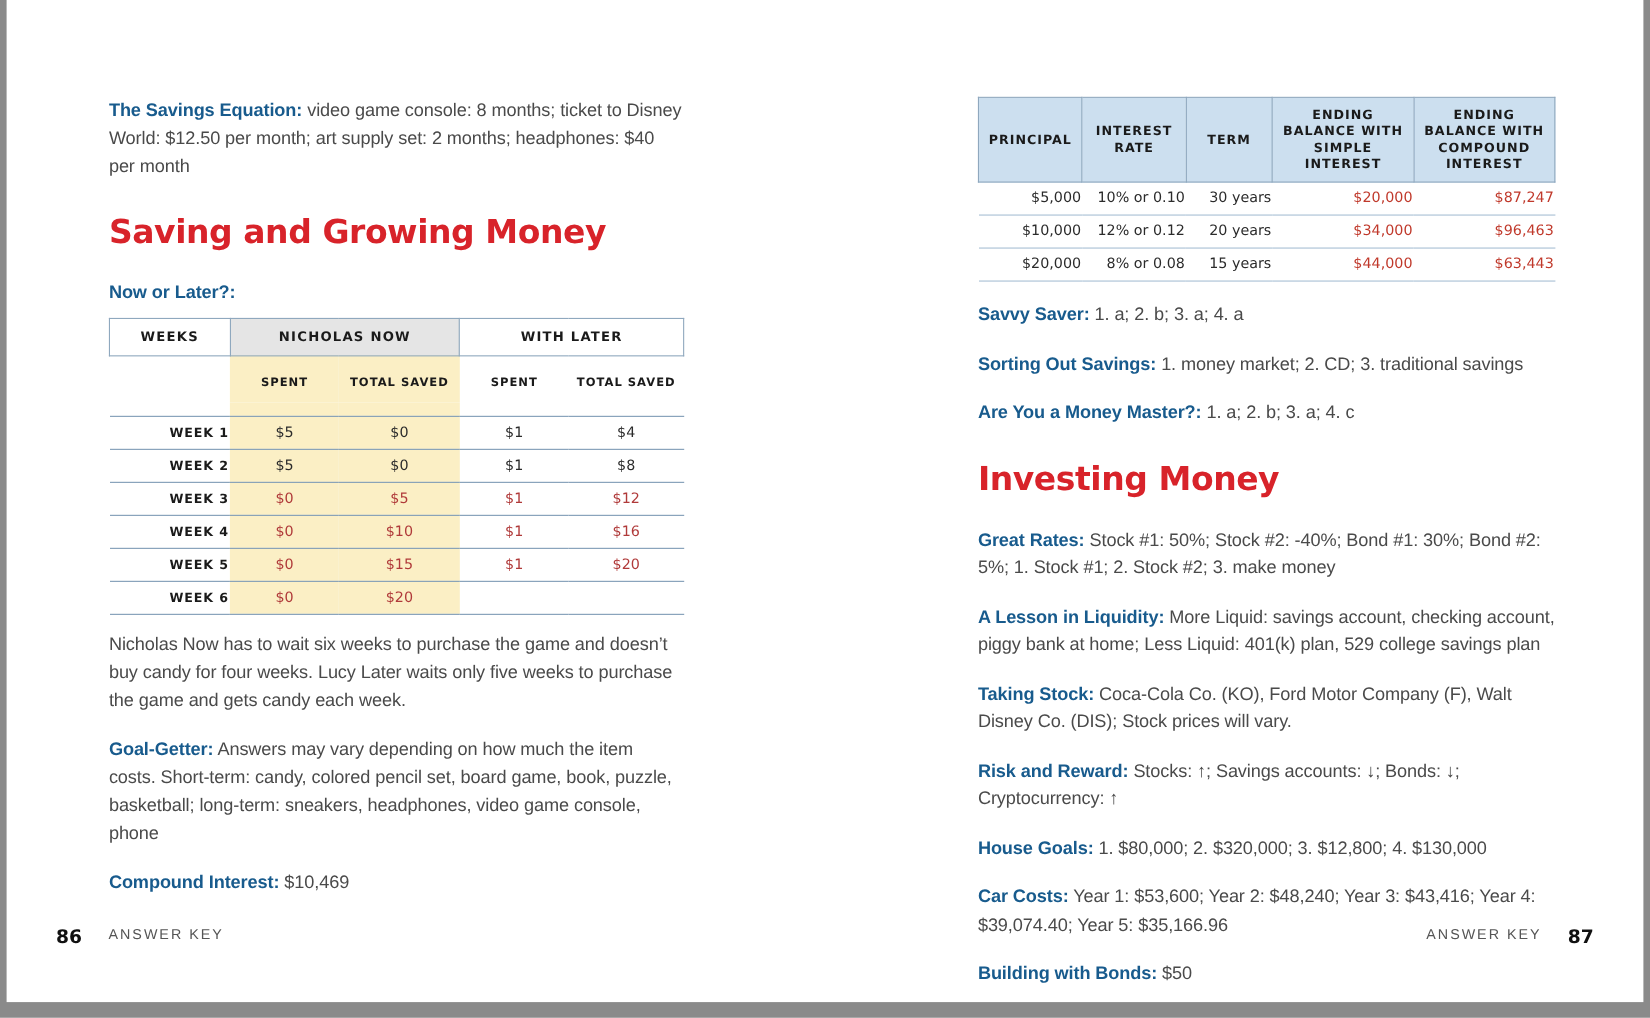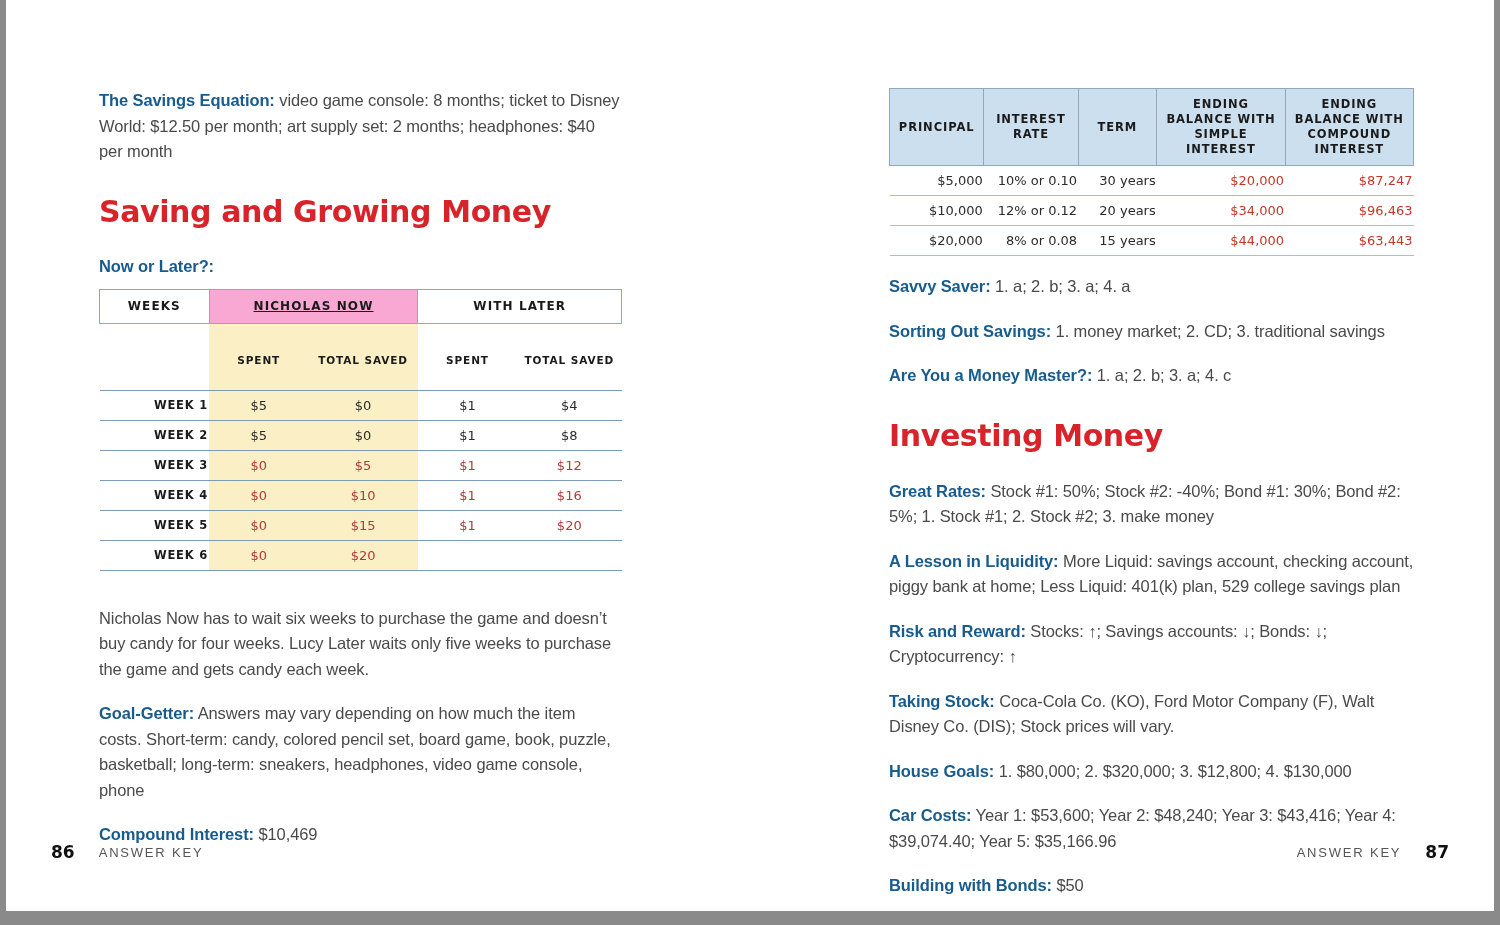--- a/index.html
+++ b/index.html
@@ -90,33 +90,32 @@
     vertical-align: middle;
     font-size: 12px;
     font-weight: bold;
     letter-spacing: 1.1px;
     color: #1a1a1a;
   }
   .nl-table .hdr-top td.boxed {
     border: 1px solid #8FA8BE;
   }
   .nl-table .hdr-top td.name-now {
-    background: #f9a8d4;
+    background: #e5e5e5;
     border: 1px solid #8FA8BE;
-    text-decoration: underline;
   }
   .nl-table .hdr-sub td {
     height: 33px;
     text-align: center;
     vertical-align: middle;
     font-size: 10.5px;
     font-weight: bold;
     letter-spacing: 0.9px;
     color: #1a1a1a;
-    padding-top: 20px;
+    padding-top: 8px;
   }
   .nl-table .spacer td { height: 10px; }
   .nl-table tbody tr.data td {
     height: 27px;
     text-align: center;
     vertical-align: middle;
     font-size: 13px;
     border-top: 1.6px solid #7E9BB5;
     color: #B03A3A;
   }
@@ -173,21 +172,21 @@
   }
   .footer .pgnum {
     font-family: "DejaVu Sans", sans-serif;
     font-weight: bold;
     color: #111;
     font-size: 17px;
     letter-spacing: 0;
   }
   .footer-left  { left: 45px; }
   .footer-right { right: 45px; }
-  .footer-row { display: flex; align-items: center; gap: 24px; }
+  .footer-row { display: flex; align-items: flex-start; gap: 24px; }
 </style>
 </head>
 <body>
 
 <div class="spread">
 
   <div class="page page-left">
     <div class="col">
 
       <p class="para"><span class="lead">The Savings Equation:</span><span> video game console: 8 months; ticket to Disney World: $12.50 per month; art supply set: 2 months; headphones: $40 per month</span></p>
@@ -269,21 +268,21 @@
               <td class=""></td>
             </tr>
           </tbody>
         <tfoot>
           <tr>
               <td colspan="5"></td>
             </tr>
         </tfoot>
       </table>
 
-      <p class="para" style="margin-top:32px">Nicholas Now has to wait six weeks to purchase the game and doesn’t buy candy for four weeks. Lucy Later waits only five weeks to purchase the game and gets candy each week.</p>
+      <p class="para" style="margin-top:12px">Nicholas Now has to wait six weeks to purchase the game and doesn’t buy candy for four weeks. Lucy Later waits only five weeks to purchase the game and gets candy each week.</p>
 
       <div>
           <p class="para"><span class="lead">Goal-Getter:</span><span> Answers may vary depending on how much the item costs. Short-term: candy, colored pencil set, board game, book, puzzle, basketball; long-term: sneakers, headphones, video game console, phone</span></p>
           <p class="para"><span class="lead">Compound Interest:</span><span> $10,469</span></p>
         </div>
 
     </div>
 
     <div class="footer footer-left">
       <div class="footer-row">
@@ -345,22 +344,22 @@
           <p class="para"><span class="lead">Savvy Saver:</span><span> 1. a; 2. b; 3. a; 4. a</span></p>
           <p class="para"><span class="lead">Sorting Out Savings:</span><span> 1. money market; 2. CD; 3. traditional savings</span></p>
           <p class="para"><span class="lead">Are You a Money Master?:</span><span> 1. a; 2. b; 3. a; 4. c</span></p>
         </div>
 
       <h2 class="section">Investing Money</h2>
 
       <div>
           <p class="para"><span class="lead">Great Rates:</span><span> Stock #1: 50%; Stock #2: -40%; Bond #1: 30%; Bond #2: 5%; 1. Stock #1; 2. Stock #2; 3. make money</span></p>
           <p class="para"><span class="lead">A Lesson in Liquidity:</span><span> More Liquid: savings account, checking account, piggy bank at home; Less Liquid: 401(k) plan, 529 college savings plan</span></p>
+          <p class="para"><span class="lead">Taking Stock:</span><span> Coca-Cola Co. (KO), Ford Motor Company (F), Walt Disney Co. (DIS); Stock prices will vary.</span></p>
           <p class="para"><span class="lead">Risk and Reward:</span><span> Stocks: ↑; Savings accounts: ↓; Bonds: ↓; Cryptocurrency: ↑</span></p>
-          <p class="para"><span class="lead">Taking Stock:</span><span> Coca-Cola Co. (KO), Ford Motor Company (F), Walt Disney Co. (DIS); Stock prices will vary.</span></p>
           <p class="para"><span class="lead">House Goals:</span><span> 1. $80,000; 2. $320,000; 3. $12,800; 4. $130,000</span></p>
           <p class="para"><span class="lead">Car Costs:</span><span> Year 1: $53,600; Year 2: $48,240; Year 3: $43,416; Year 4: $39,074.40; Year 5: $35,166.96</span></p>
           <p class="para"><span class="lead">Building with Bonds:</span><span> $50</span></p>
         </div>
 
     </div>
 
     <div class="footer footer-right">
       <div class="footer-row">
         <span>ANSWER KEY</span>

